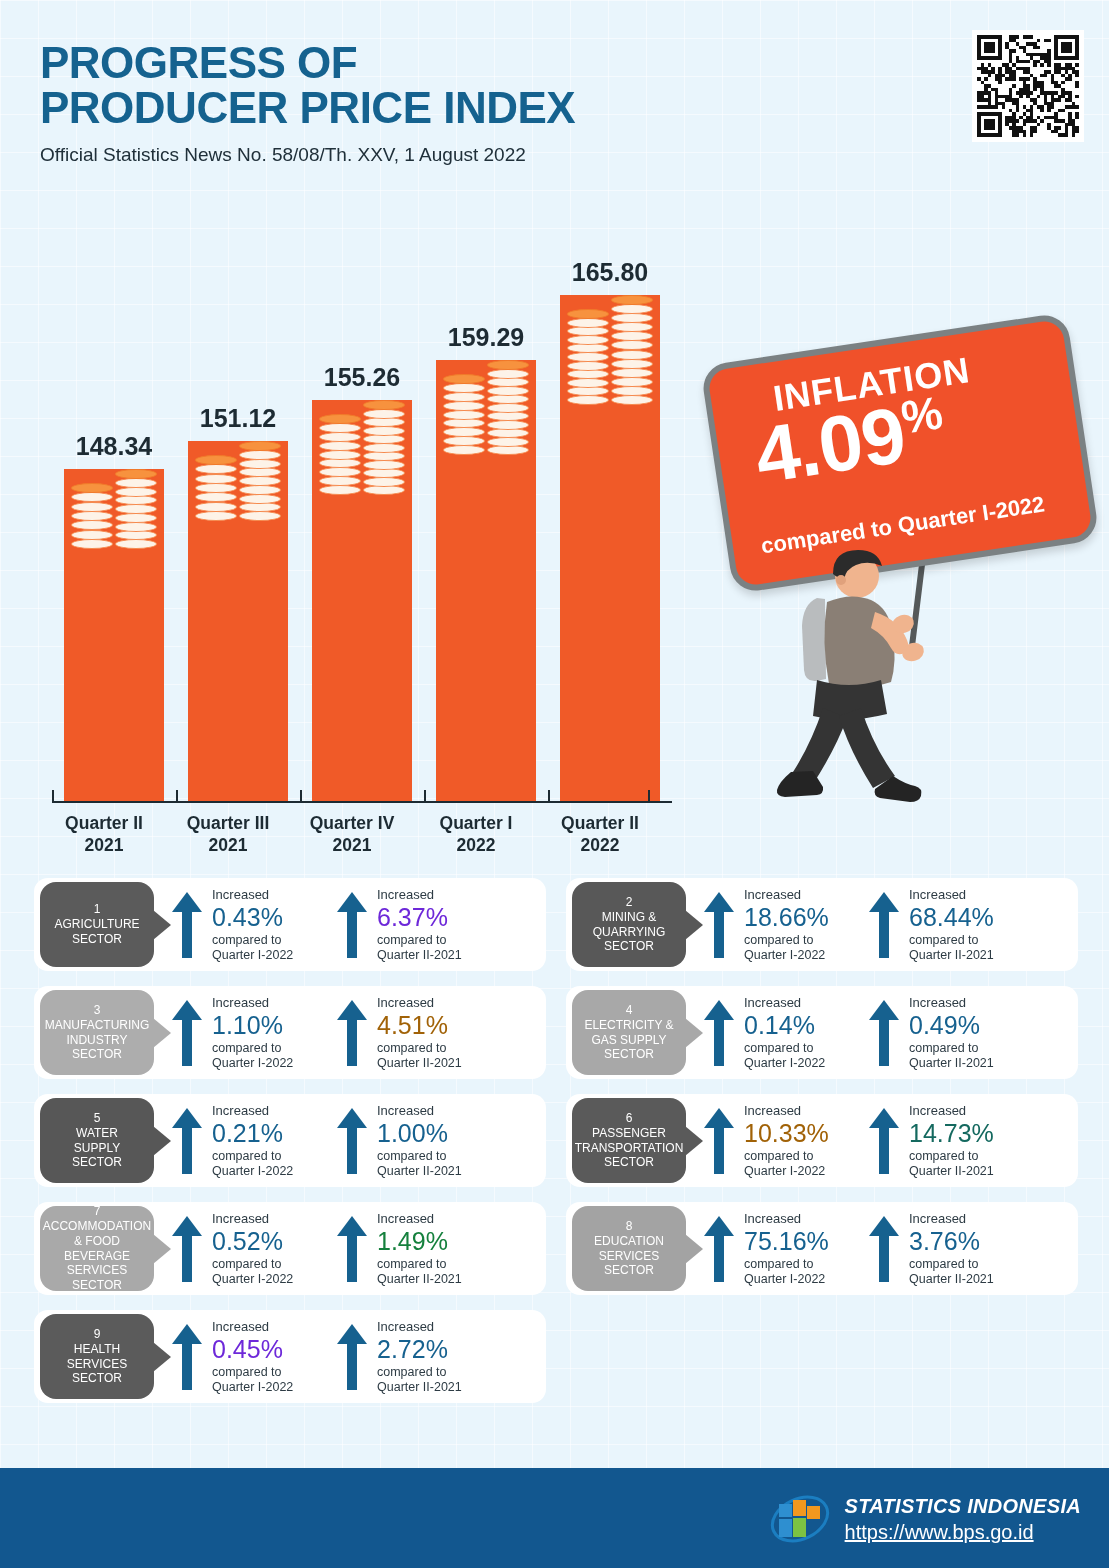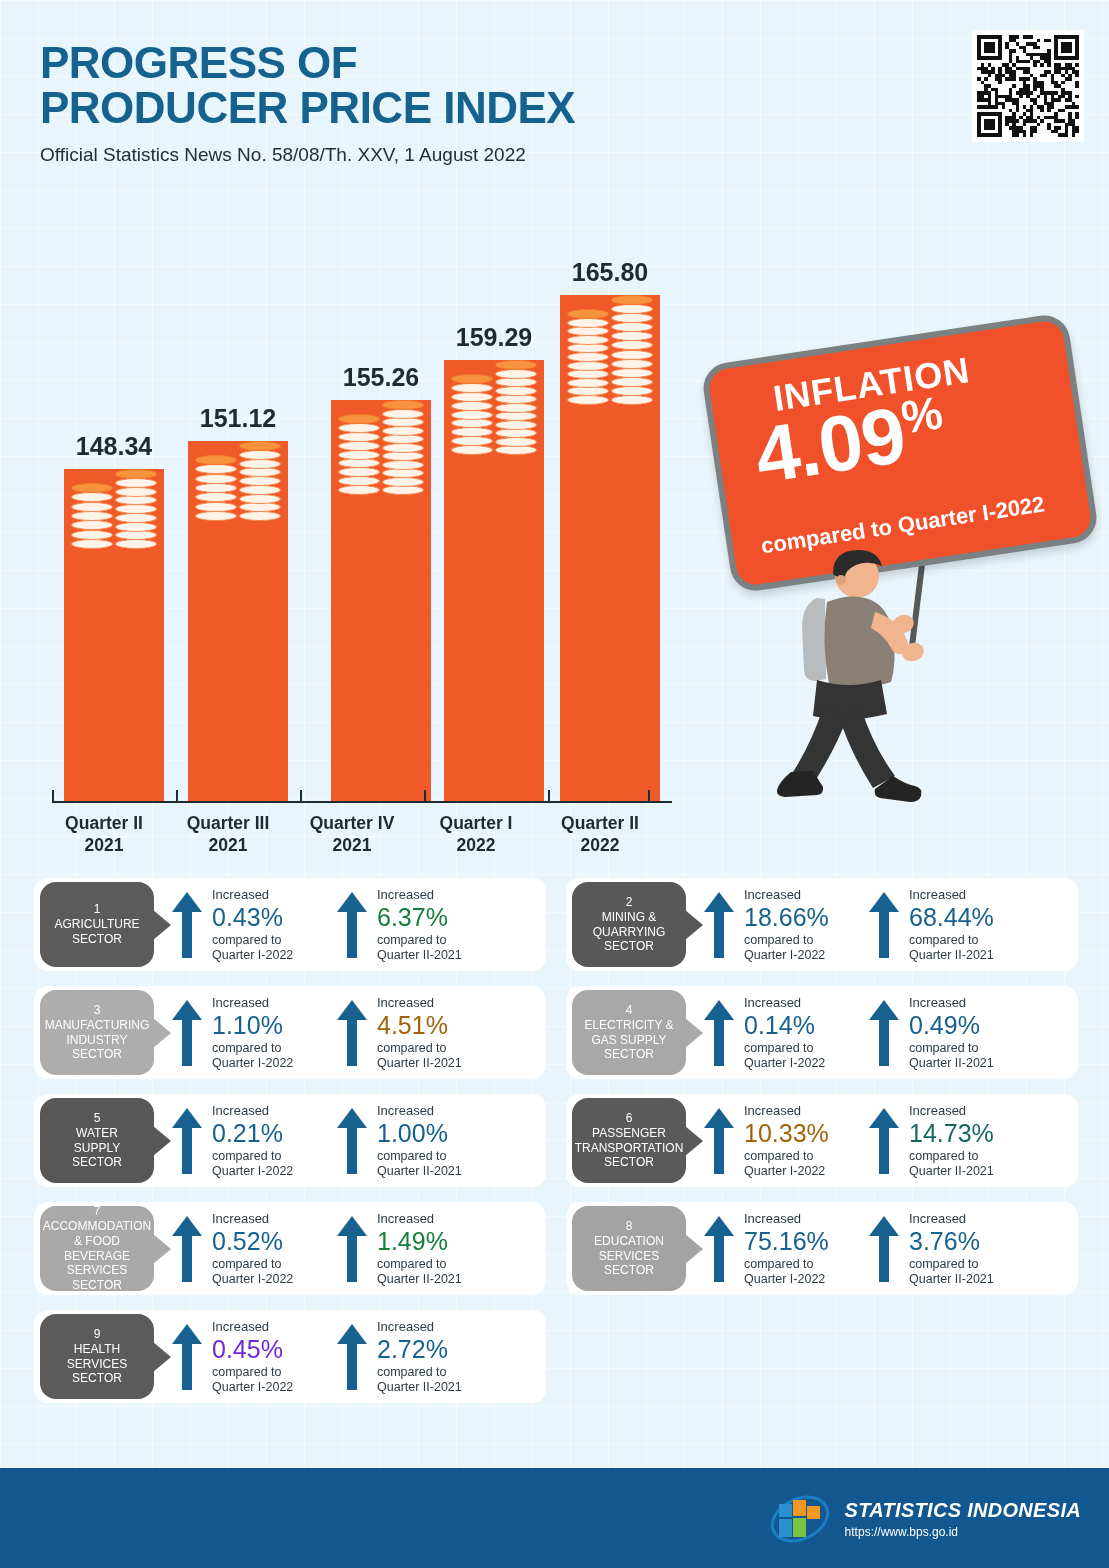--- a/index.html
+++ b/index.html
@@ -121,21 +121,21 @@
   .mtxt .cmp2 { font-size:12.5px; color:#2d3b44; line-height:1.2; margin-top:1px; }
 
   
   .footer {
     position:absolute; left:0; bottom:0; width:1109px; height:100px;
     background:#12578f;
   }
   .foot-in { position:absolute; right:28px; top:22px; display:flex; align-items:center; gap:14px; }
   .foot-txt { color:#fff; }
   .foot-txt .t1 { font-size:20px; font-weight:bold; font-style:italic; letter-spacing:.3px; }
-  .foot-txt .t2 { font-size:12px; margin-top:3px; }
+  .foot-txt .t2 { font-size:20px; margin-top:3px;text-decoration:underline; }
 </style>
 </head>
 <body>
 
 <div id="page">
 
   <div class="header">
     <div class="title">
       <div>PROGRESS OF</div>
       <div>PRODUCER PRICE INDEX</div>
@@ -522,21 +522,21 @@
               <div class="coin" style="bottom: 26.25px;"></div>
               <div class="coin" style="bottom: 35px;"></div>
               <div class="coin" style="bottom: 43.75px;"></div>
               <div class="coin" style="bottom: 52.5px;"></div>
               <div class="coin" style="bottom: 61.25px;"></div>
               <div class="coin top" style="bottom: 70px;"></div>
             </div>
           </div>
           <div class="bar-val" style="bottom: 368px;">151.12</div>
         </div>
-        <div class="bar-wrap" style="left: 260px; height: 285px; margin-left: 19px;">
+        <div class="bar-wrap" style="left: 260px; height: 285px;">
           <div class="bar" style="height: 401px; background: rgb(240, 90, 40);"></div>
           <div class="coins" style="bottom: 306px; height: 95px;">
             <div class="coinstack" style="left: 0px; height: 81px; bottom: 0px; position: absolute;">
               <div class="coin" style="bottom: 0px;"></div>
               <div class="coin" style="bottom: 8.875px;"></div>
               <div class="coin" style="bottom: 17.75px;"></div>
               <div class="coin" style="bottom: 26.625px;"></div>
               <div class="coin" style="bottom: 35.5px;"></div>
               <div class="coin" style="bottom: 44.375px;"></div>
               <div class="coin" style="bottom: 53.25px;"></div>
@@ -552,21 +552,21 @@
               <div class="coin" style="bottom: 42.5px;"></div>
               <div class="coin" style="bottom: 51px;"></div>
               <div class="coin" style="bottom: 59.5px;"></div>
               <div class="coin" style="bottom: 68px;"></div>
               <div class="coin" style="bottom: 76.5px;"></div>
               <div class="coin top" style="bottom: 85px;"></div>
             </div>
           </div>
           <div class="bar-val" style="bottom: 409px;">155.26</div>
         </div>
-        <div class="bar-wrap" style="left: 384px; height: 567px; margin-left: 8px;">
+        <div class="bar-wrap" style="left: 384px; height: 567px;">
           <div class="bar" style="height: 441px; background: rgb(240, 90, 40);"></div>
           <div class="coins" style="bottom: 346px; height: 95px;">
             <div class="coinstack" style="left: 0px; height: 81px; bottom: 0px; position: absolute;">
               <div class="coin" style="bottom: 0px;"></div>
               <div class="coin" style="bottom: 8.875px;"></div>
               <div class="coin" style="bottom: 17.75px;"></div>
               <div class="coin" style="bottom: 26.625px;"></div>
               <div class="coin" style="bottom: 35.5px;"></div>
               <div class="coin" style="bottom: 44.375px;"></div>
               <div class="coin" style="bottom: 53.25px;"></div>
@@ -713,21 +713,21 @@
               <div class="pctv" style="color:#16618f">0.43%</div>
               <div class="cmp2">compared to<br>Quarter I-2022</div>
             </div>
           </div>
           <div class="metric m2">
             <svg class="arrow" viewBox="0 0 34 70">
       <path d="M17 2 L32 22 L22 22 L22 68 L12 68 L12 22 L2 22 Z" fill="#16618f"></path>
             </svg>
             <div class="mtxt">
               <div class="inc">Increased</div>
-              <div class="pctv" style="color:#15803d">6.37%</div>
+              <div class="pctv" style="color:#6d28d9">6.37%</div>
               <div class="cmp2">compared to<br>Quarter II-2021</div>
             </div>
           </div>
         </div>
         <div class="card right">
           <div class="bubble" style="background: rgb(88, 88, 88); --bc: #585858;">
             <div class="num">2</div>
             <div class="nm">MINING &amp;</div>
             <div class="nm">QUARRYING</div>
             <div class="nm">SECTOR</div>

